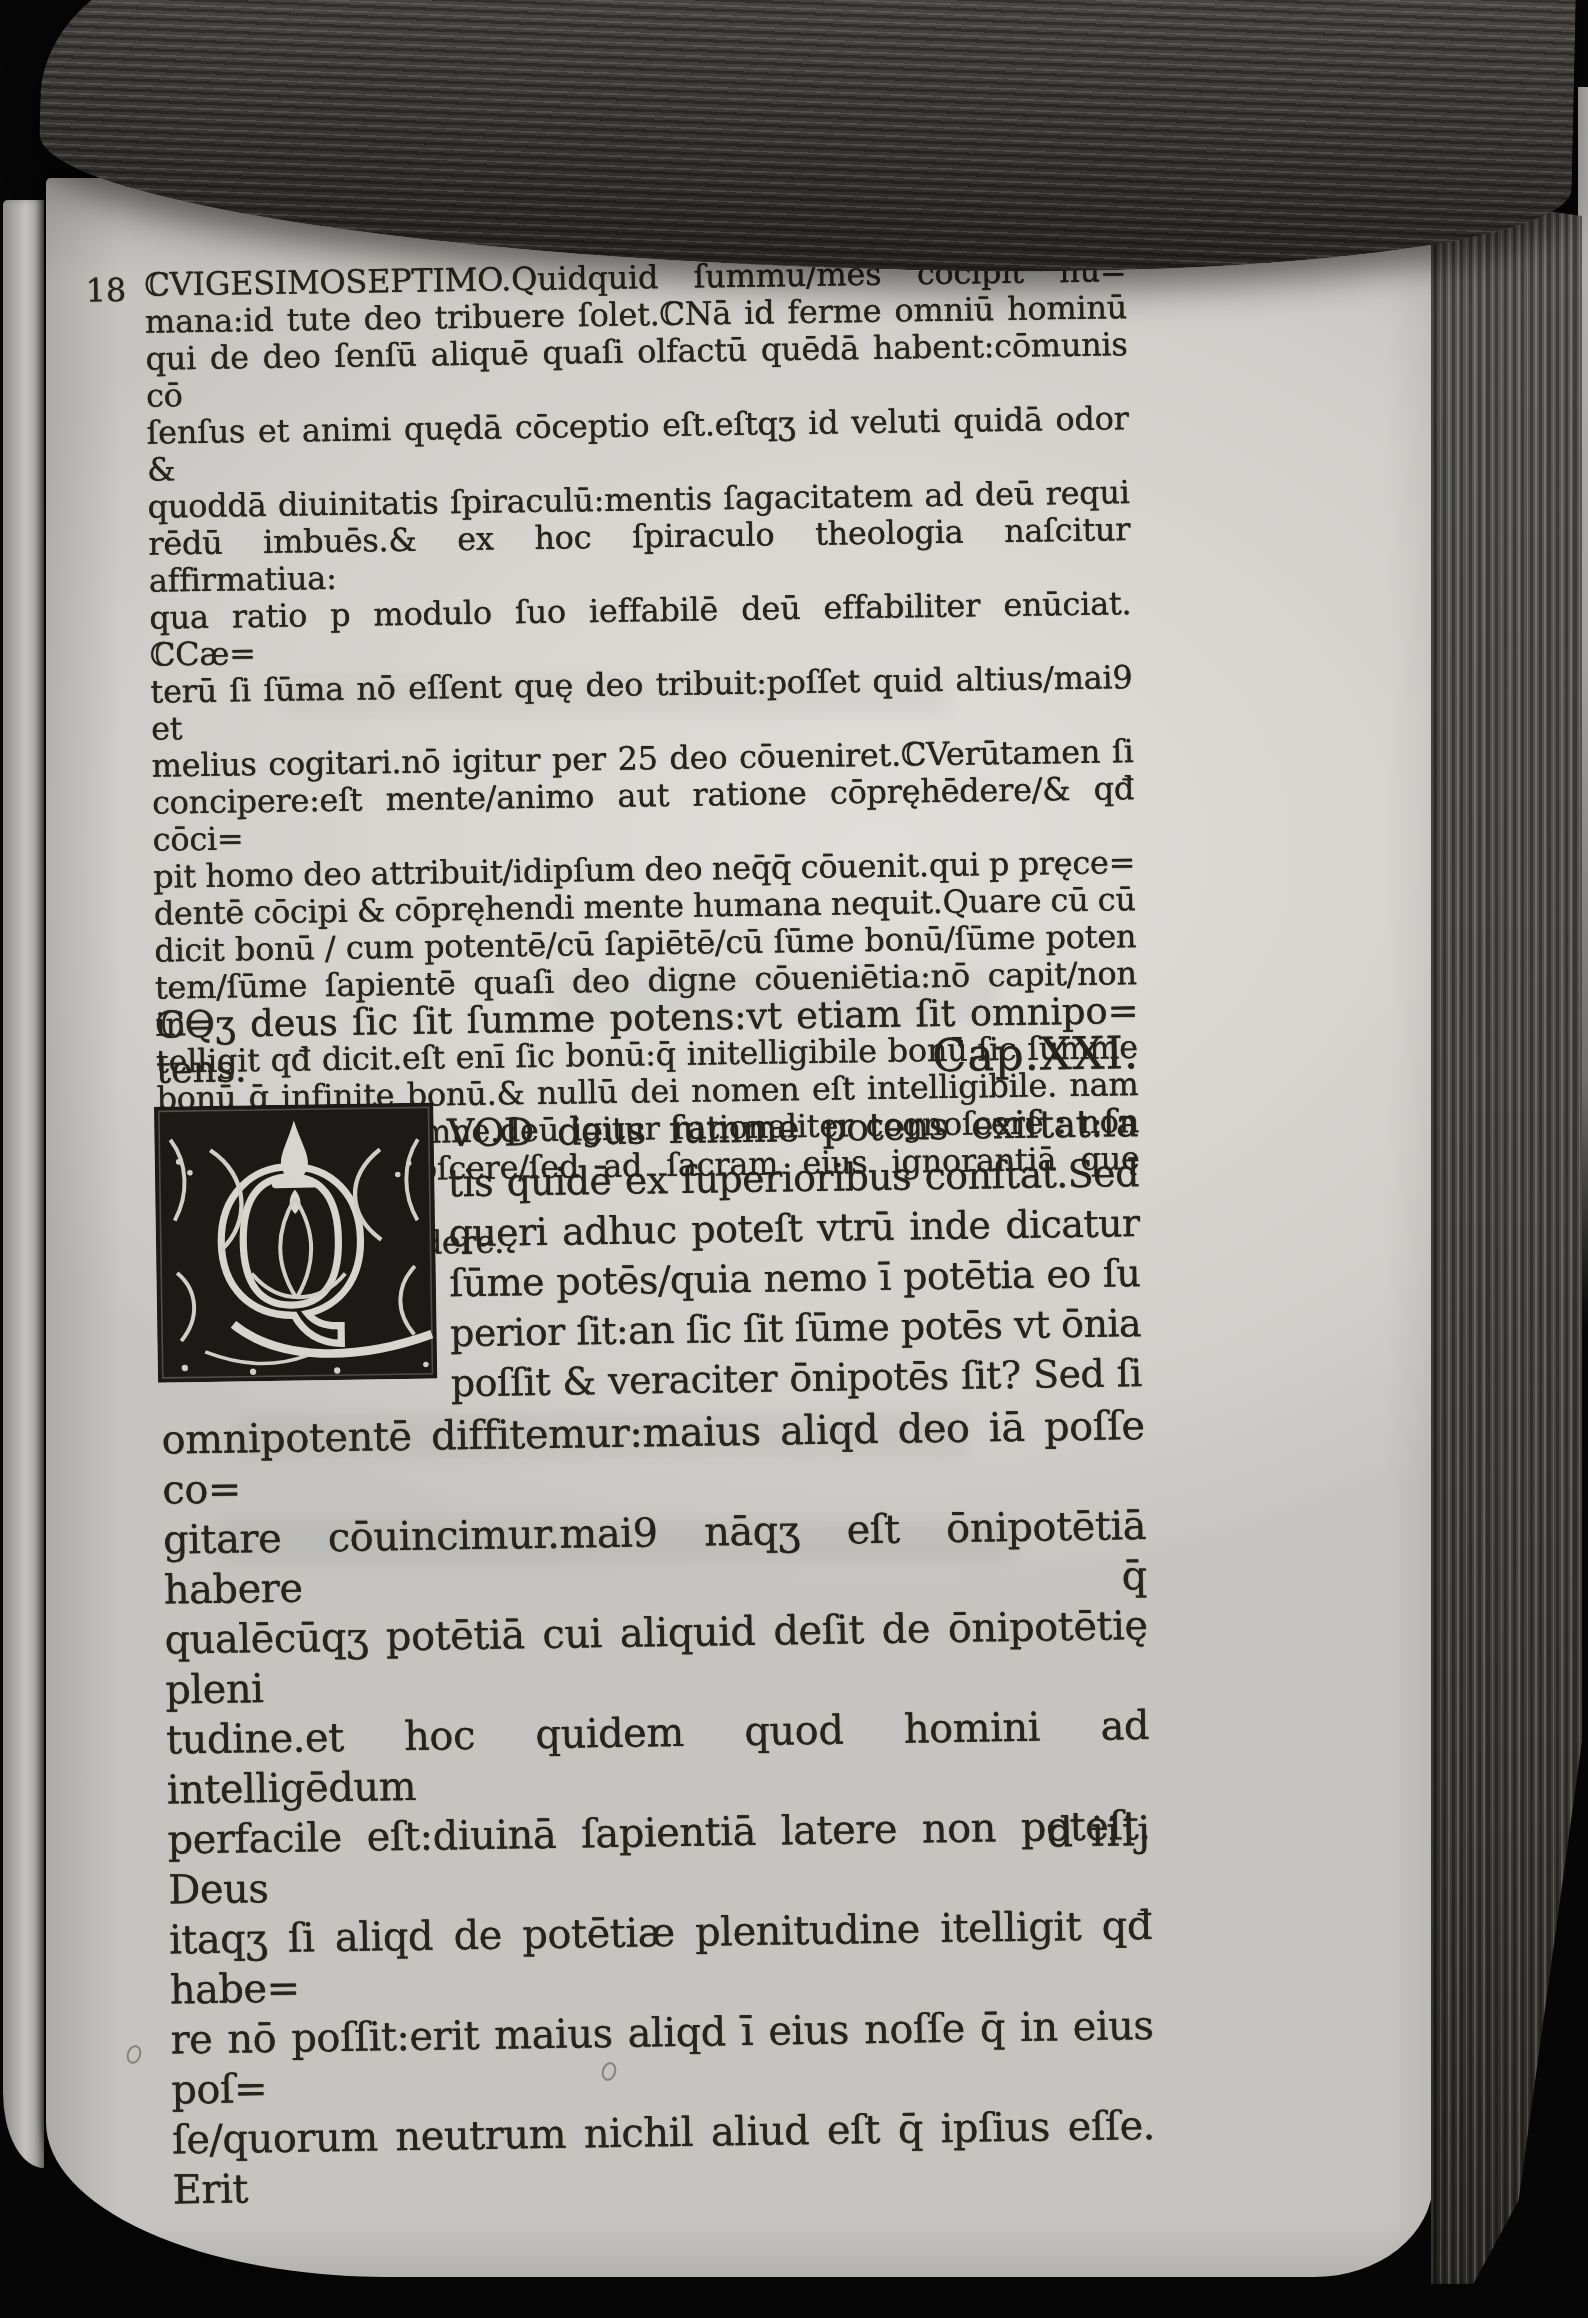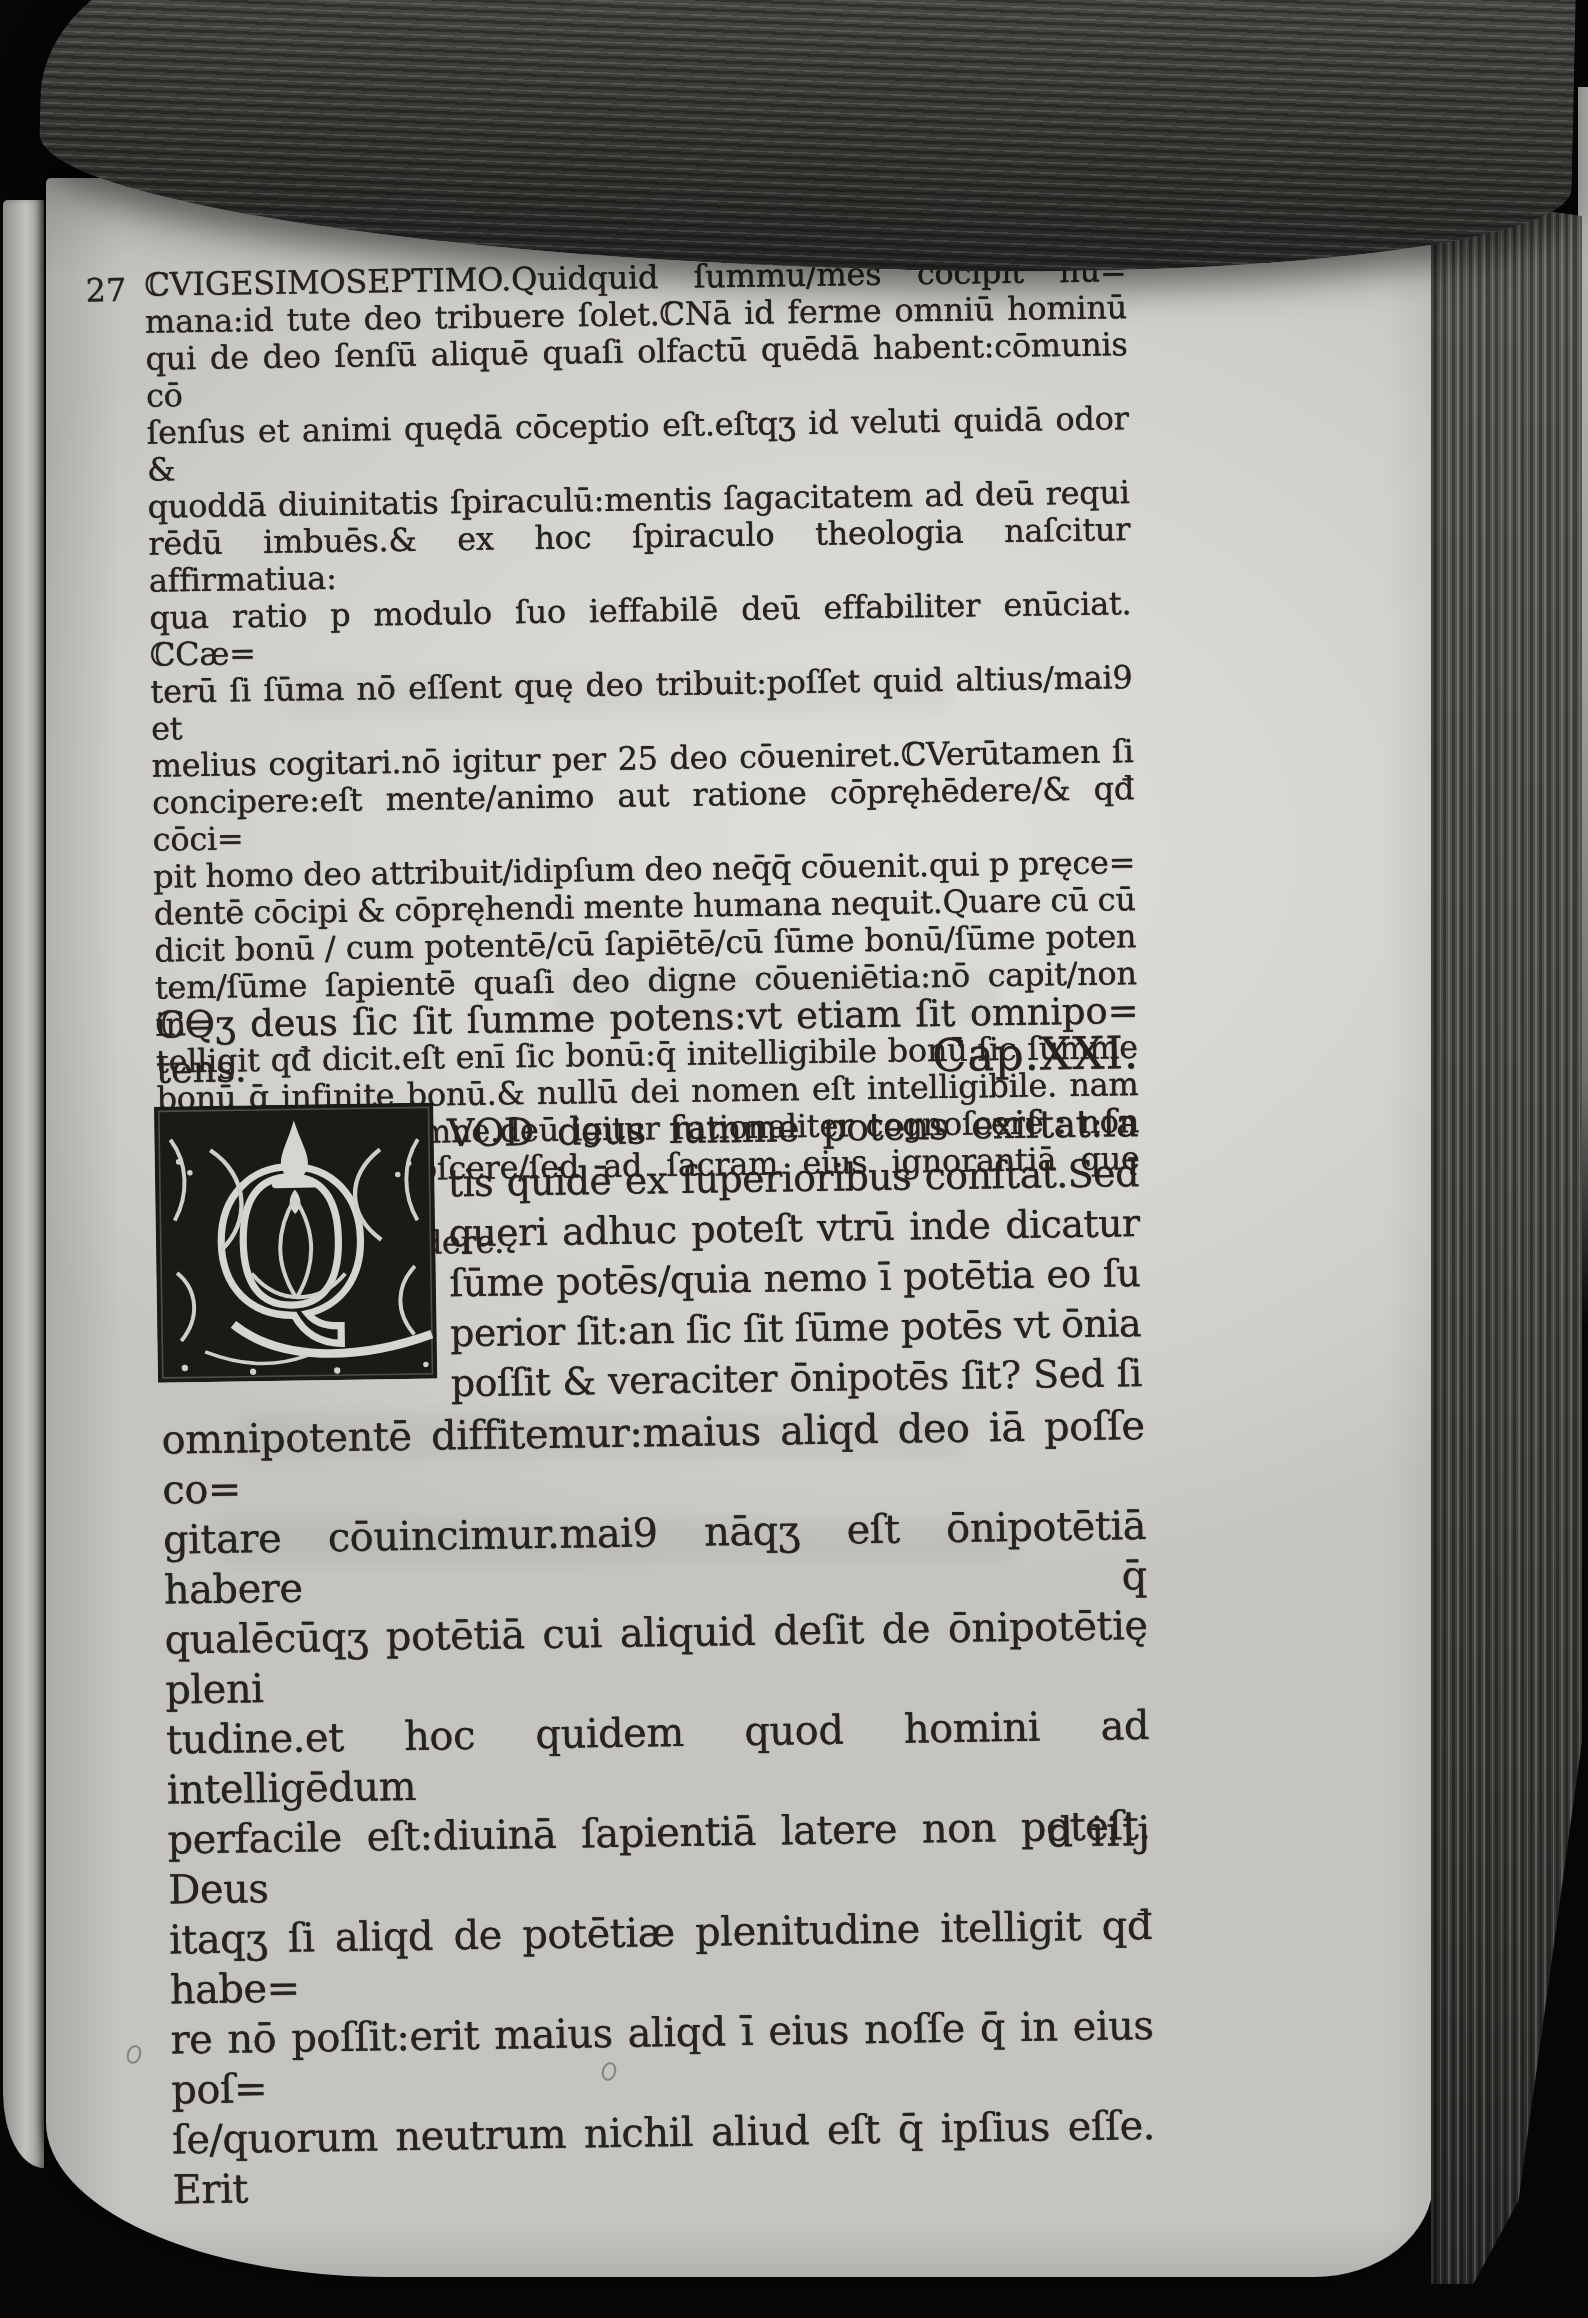--- a/index.html
+++ b/index.html
@@ -95,21 +95,21 @@
     <div class="smudge sm1"></div>
     <div class="smudge sm2"></div>
     <div class="smudge sm3"></div>
 
     <div class="textlayer">
 
       <div class="ghost">RIC.DESI</div>
 
       <div class="run-head line">I</div>
       <div class="folio line">28</div>
-      <div class="margin-num line">27</div>
+      <div class="margin-num line">18</div>
 
       <div class="para1">
         <div class="line jl">ℂVIGESIMOSEPTIMO.Quidquid ſummū/mēs cōcipit hu=</div>
         <div class="line jl">mana:id tute deo tribuere ſolet.ℂNā id ferme omniū hominū</div>
         <div class="line jl">qui de deo ſenſū aliquē quaſi olfactū quēdā habent:cōmunis cō</div>
         <div class="line jl">ſenſus et animi quędā cōceptio eſt.eſtqʒ id veluti quidā odor &amp;</div>
         <div class="line jl">quoddā diuinitatis ſpiraculū:mentis ſagacitatem ad deū requi</div>
         <div class="line jl">rēdū imbuēs.&amp; ex hoc ſpiraculo theologia naſcitur affirmatiua:</div>
         <div class="line jl">qua ratio p modulo ſuo ieffabilē deū effabiliter enūciat. ℂCæ=</div>
         <div class="line jl">terū ſi ſūma nō eſſent quę deo tribuit:poſſet quid altius/mai9 et</div>

